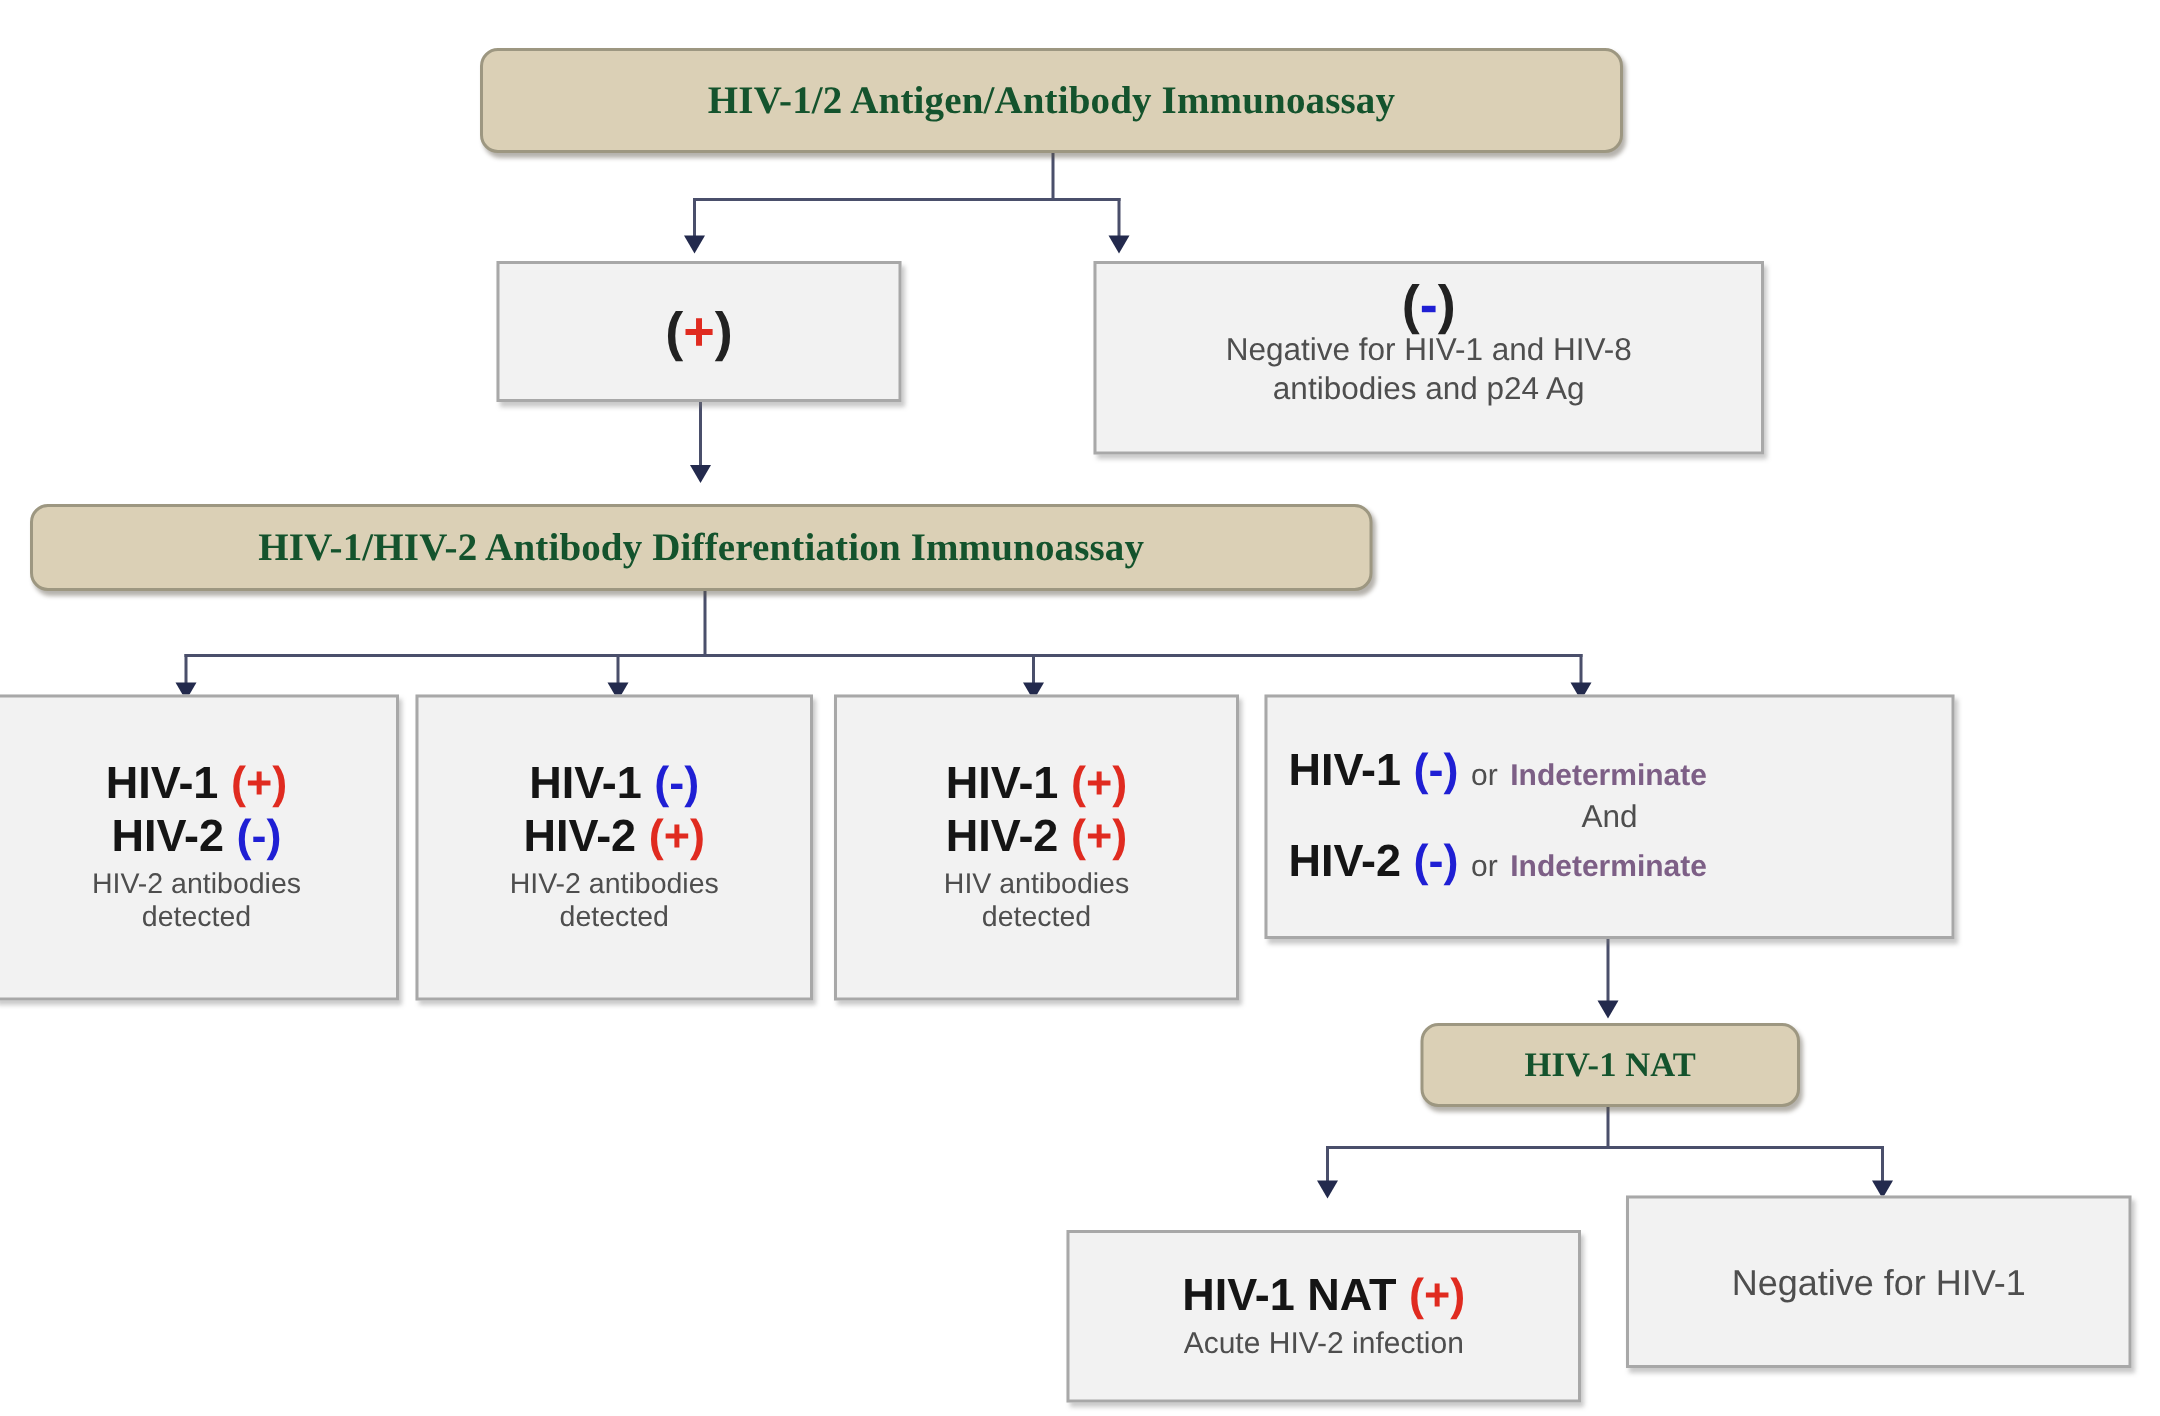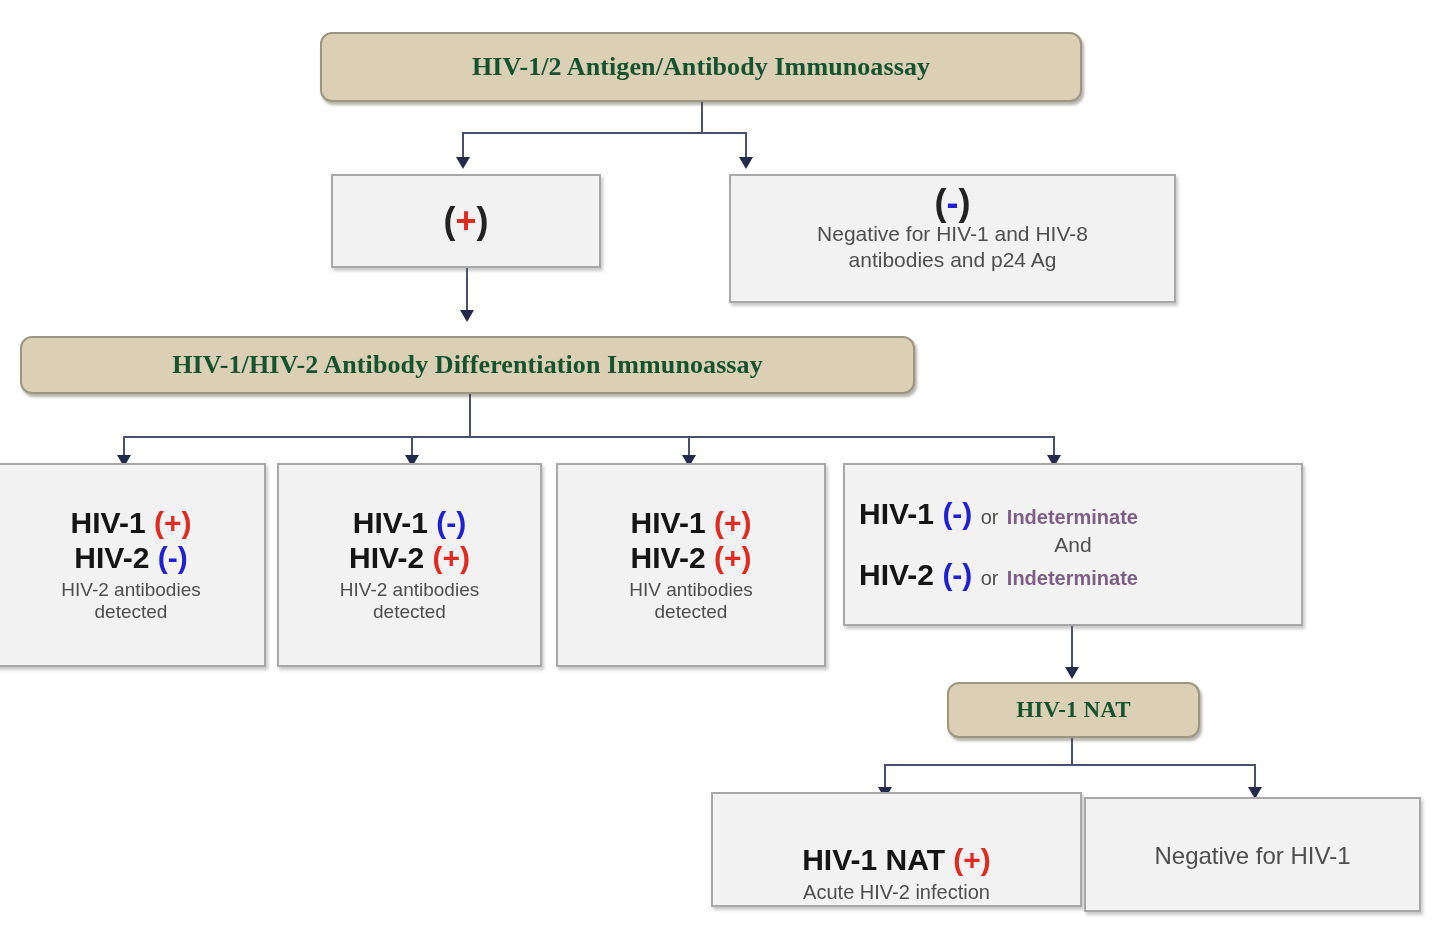--- a/index.html
+++ b/index.html
@@ -193,21 +193,21 @@
     <div class="line2" style="align-self:flex-start;"><span>HIV-2</span>
       <span class="neg">(-)</span>
       <span class="conj">or</span>
       <span class="indet">Indeterminate</span></div>
   </div>
 
   <div class="node assay small" style="left:947px; top:682px; width:253px; height:56px;">
     <div class="assay-label">HIV-1 NAT</div>
   </div>
 
-  <div class="node result" style="left:711px; top:792px; width:371px; height:115px;justify-content:flex-end;">
+  <div class="node result" style="left:711px; top:820px; width:343px; height:115px;">
     <div class="line1"><span>HIV-1 NAT</span>
       <span class="pos">(+)</span></div>
     <div class="sub" style="font-size:20px;">Acute HIV-2 infection</div>
   </div>
 
   <div class="node result" style="left:1084px; top:797px; width:337px; height:115px;">
     <div class="sub" style="font-size:24px;">Negative for HIV-1</div>
   </div>
 
 </div>

